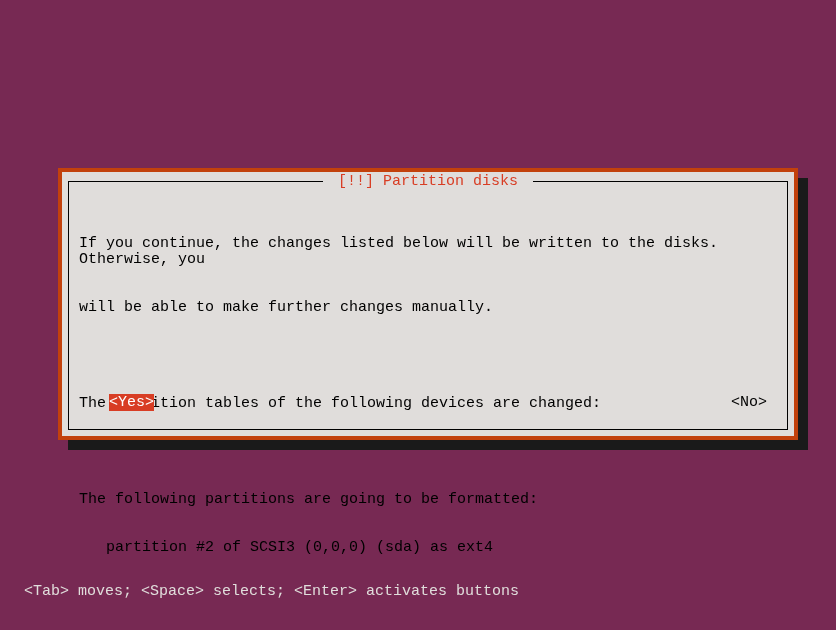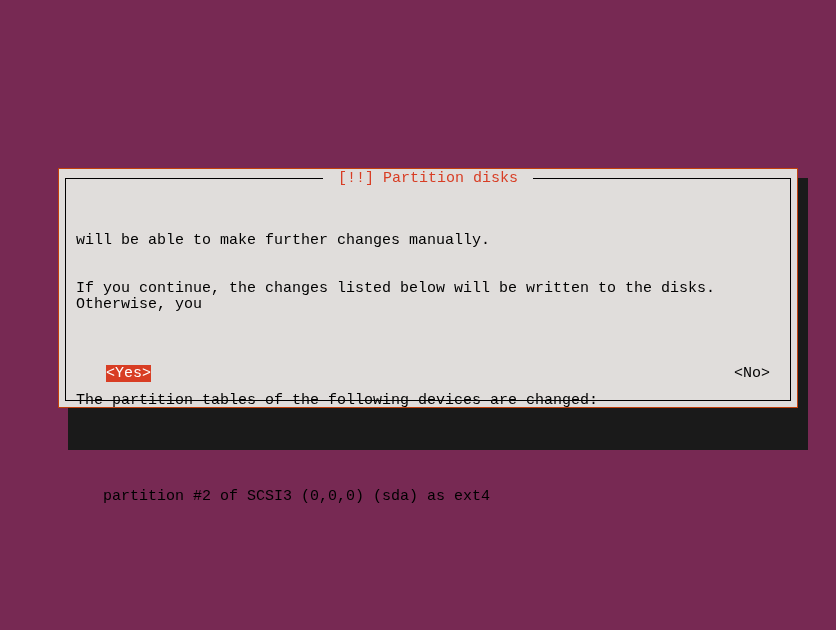--- a/index.html
+++ b/index.html
@@ -27,23 +27,23 @@
       top: 168px;
       width: 740px;
       height: 272px;
       background: #1a1a1a;
     }
     .dialog {
       position: absolute;
       left: 48px;
       top: 158px;
       width: 740px;
-      height: 240px;
+      height: 272px;
       background: #e0dddb;
-      border: 1px solid #c2410c;
+      border: 4px solid #c2410c;
     }
     .dialog-border {
       position: absolute;
       left: 6px;
       top: 9px;
       right: 6px;
       bottom: 6px;
       border: 1px solid #000;
     }
     .dialog-title-wrap {
@@ -108,34 +108,36 @@
 <div class="inner-frame">
 
   <div class="dialog-shadow"></div>
 
   <div class="dialog">
     <div class="dialog-border">
       <div class="dialog-title-wrap">
         <span class="dialog-title"> [!!] Partition disks </span>
       </div>
       <div class="dialog-body">
+        <span class="line">If you continue, the changes listed below will be written to the disks. Otherwise, you</span>
         <span class="line">will be able to make further changes manually.</span>
-        <span class="line">If you continue, the changes listed below will be written to the disks. Otherwise, you</span>
         <span class="line"></span>
         <span class="line">The partition tables of the following devices are changed:</span>
         <span class="line"></span>
+        <span class="line">The following partitions are going to be formatted:</span>
         <span class="line">   partition #2 of SCSI3 (0,0,0) (sda) as ext4</span>
         
         
         
       </div>
       <div class="button-row">
         <span class="btn-yes-wrap">
           <span class="btn btn-selected">&lt;Yes&gt;</span>
         </span>
         <span class="btn-no-wrap">
           <span class="btn">&lt;No&gt;</span>
         </span>
       </div>
     </div>
   </div>
 
+  <div class="status-bar">&lt;Tab&gt; moves; &lt;Space&gt; selects; &lt;Enter&gt; activates buttons</div>
 </div>
 
 </body></html>

